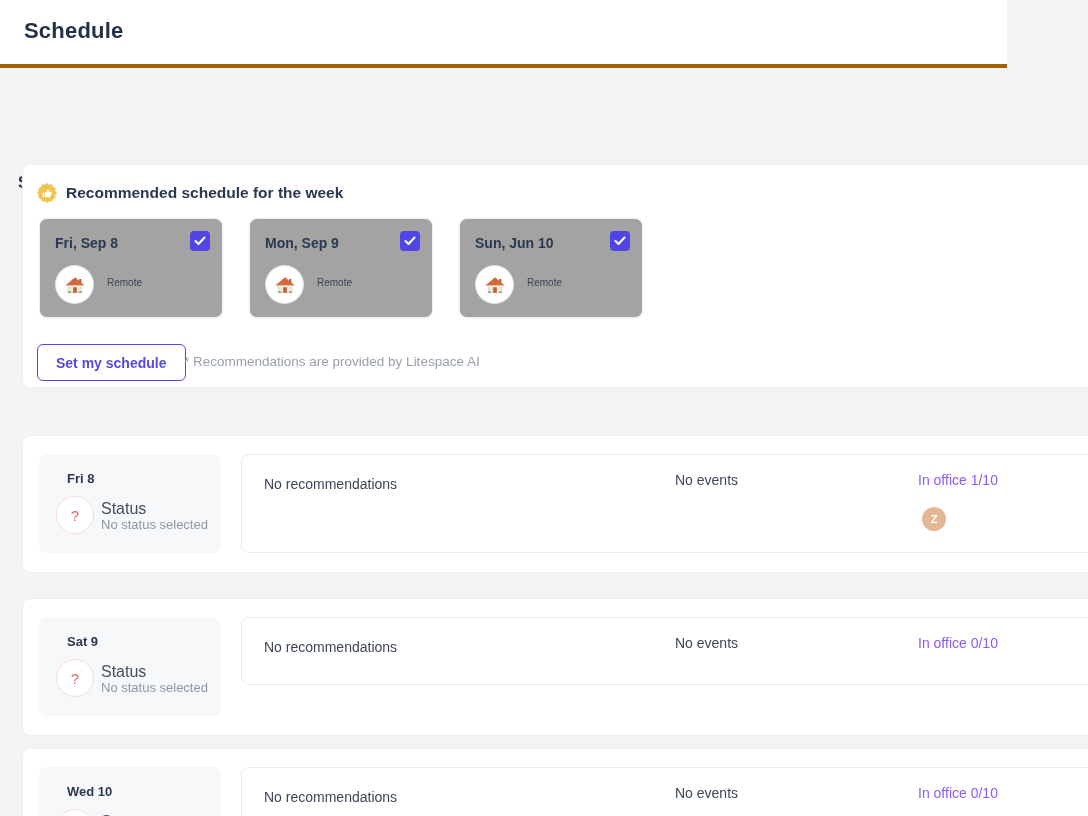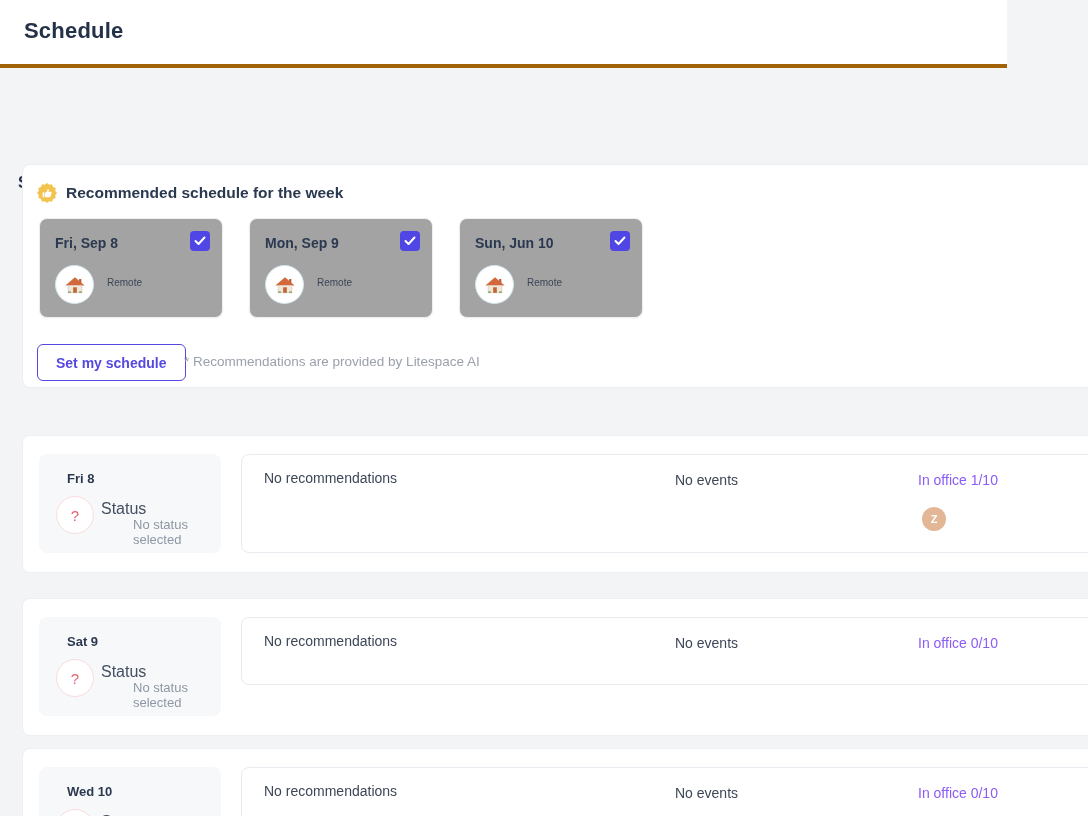--- a/index.html
+++ b/index.html
@@ -110,28 +110,28 @@
     position:absolute; left:16px; top:17px;
     font-size:13px; font-weight:700; color:#2B3950;margin-left:12px;
   }
   .q-circle {
     position:absolute; left:17px; top:42px; width:38px; height:38px;
     border-radius:50%; background:#FFFFFF; border:1px solid #FADBDD;
     display:flex; align-items:center; justify-content:center;
     font-size:15px; color:#E36470; cursor:pointer;
   }
   .status-title { position:absolute; left:62px; top:46px; font-size:16px; color:#434F60; }
-  .status-value { position:absolute; left:62px; top:63px; font-size:13px; color:#8D97A5;margin-left:32px; }
+  .status-value { position:absolute; left:62px; top:63px; font-size:13px; color:#8D97A5; }
   .detail-card {
     position:absolute; left:218px; top:18px; width:884px;
     background:#FFFFFF; border:1px solid #E8EBEF; border-radius:8px;
   }
   .detail-tall { height:99px; }
   .detail-short { height:68px; }
-  .cell-reco  { position:absolute; left:22px;  top:15px; font-size:14px; color:#3C4657; }
+  .cell-reco  { position:absolute; left:22px;  top:21px; font-size:14px; color:#3C4657; }
   .cell-events{ position:absolute; left:433px; top:17px; font-size:14px; color:#3C4657; }
   .cell-office{ position:absolute; left:676px; top:17px; font-size:14px; color:#8b5cf6; }
   .avatar {
     position:absolute; left:680px; top:52px; width:24px; height:24px;
     border-radius:50%; background:#E3B695; color:#FFFFFF;
     font-size:11px; font-weight:700;
     display:flex; align-items:center; justify-content:center; cursor:pointer;
   }
   svg { display:block; }
 </style>

